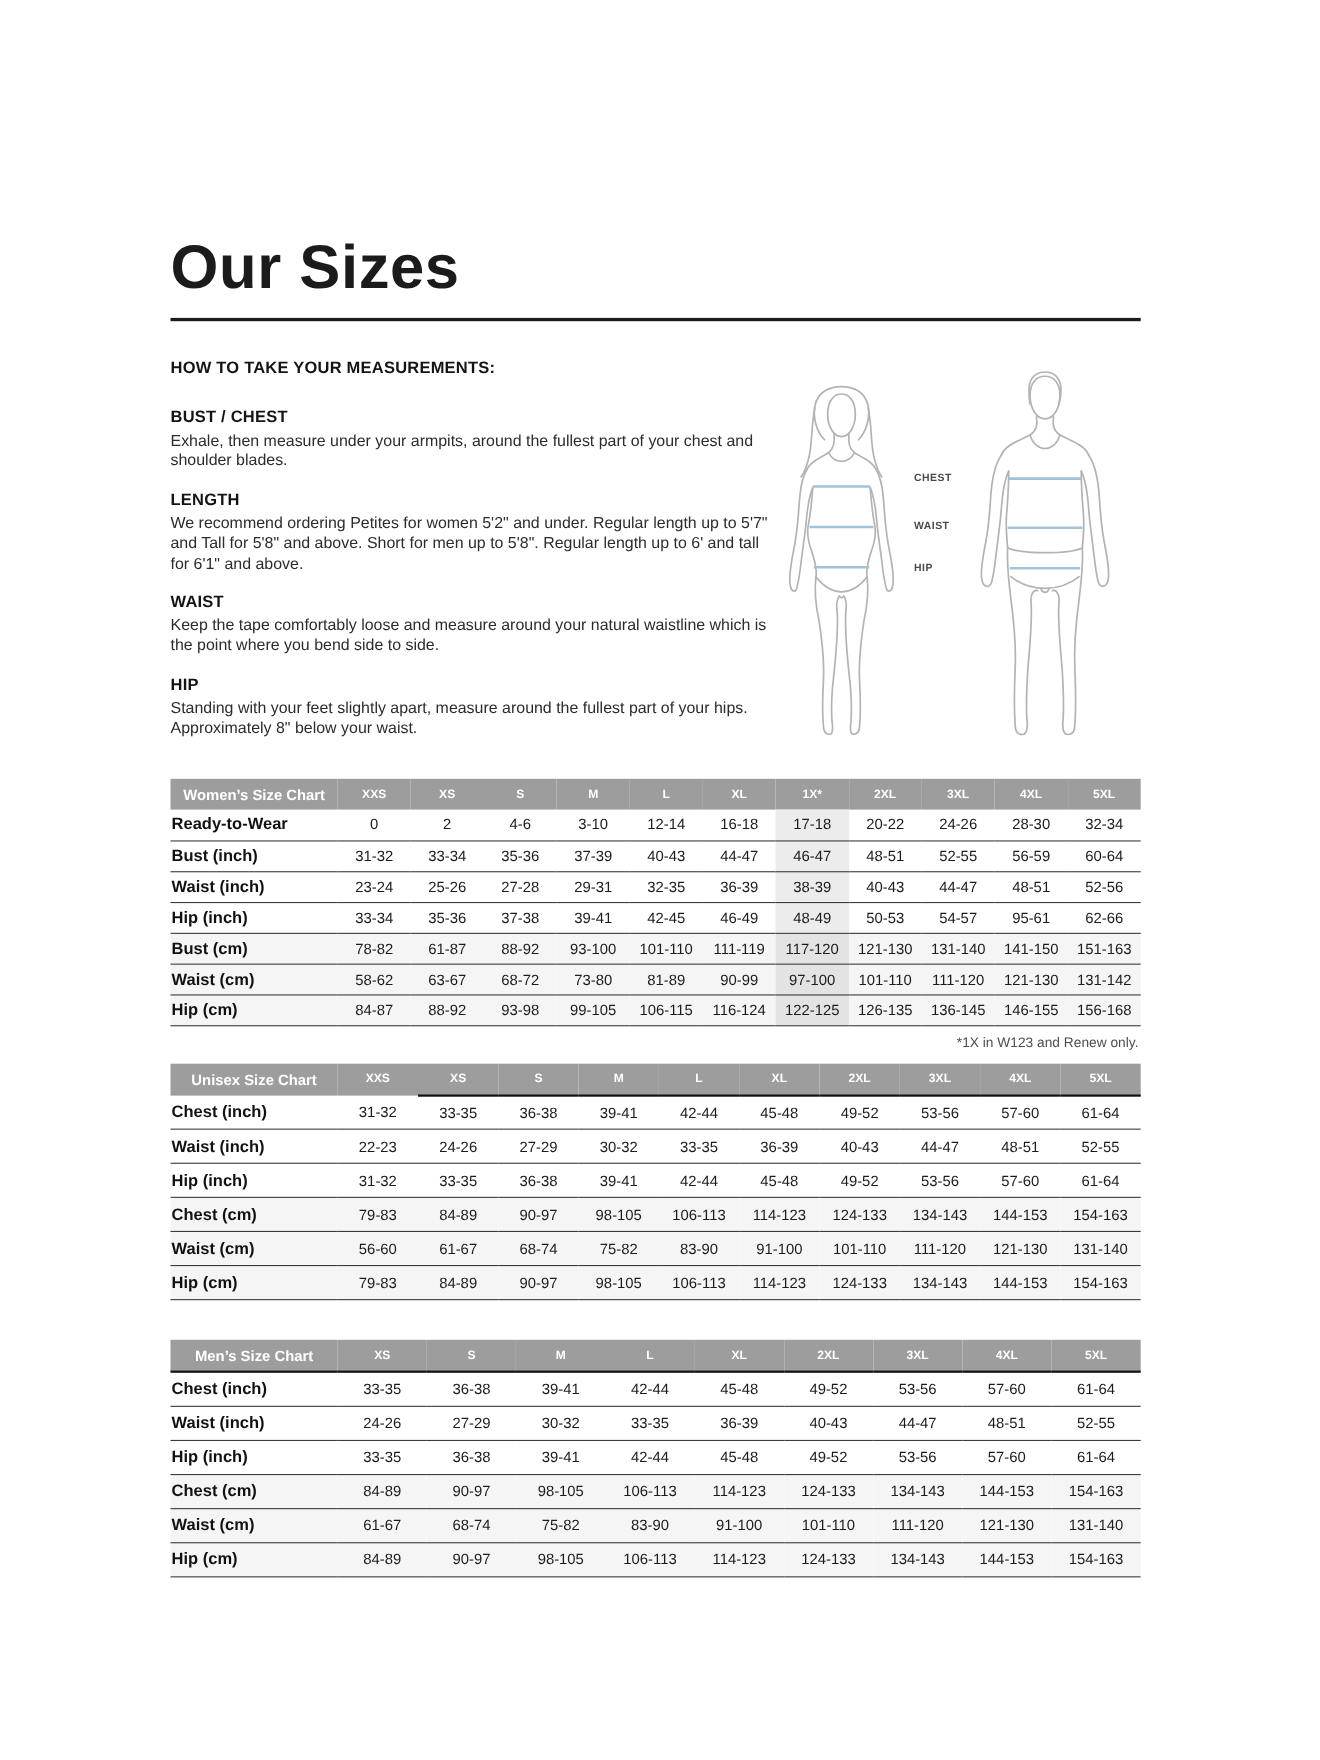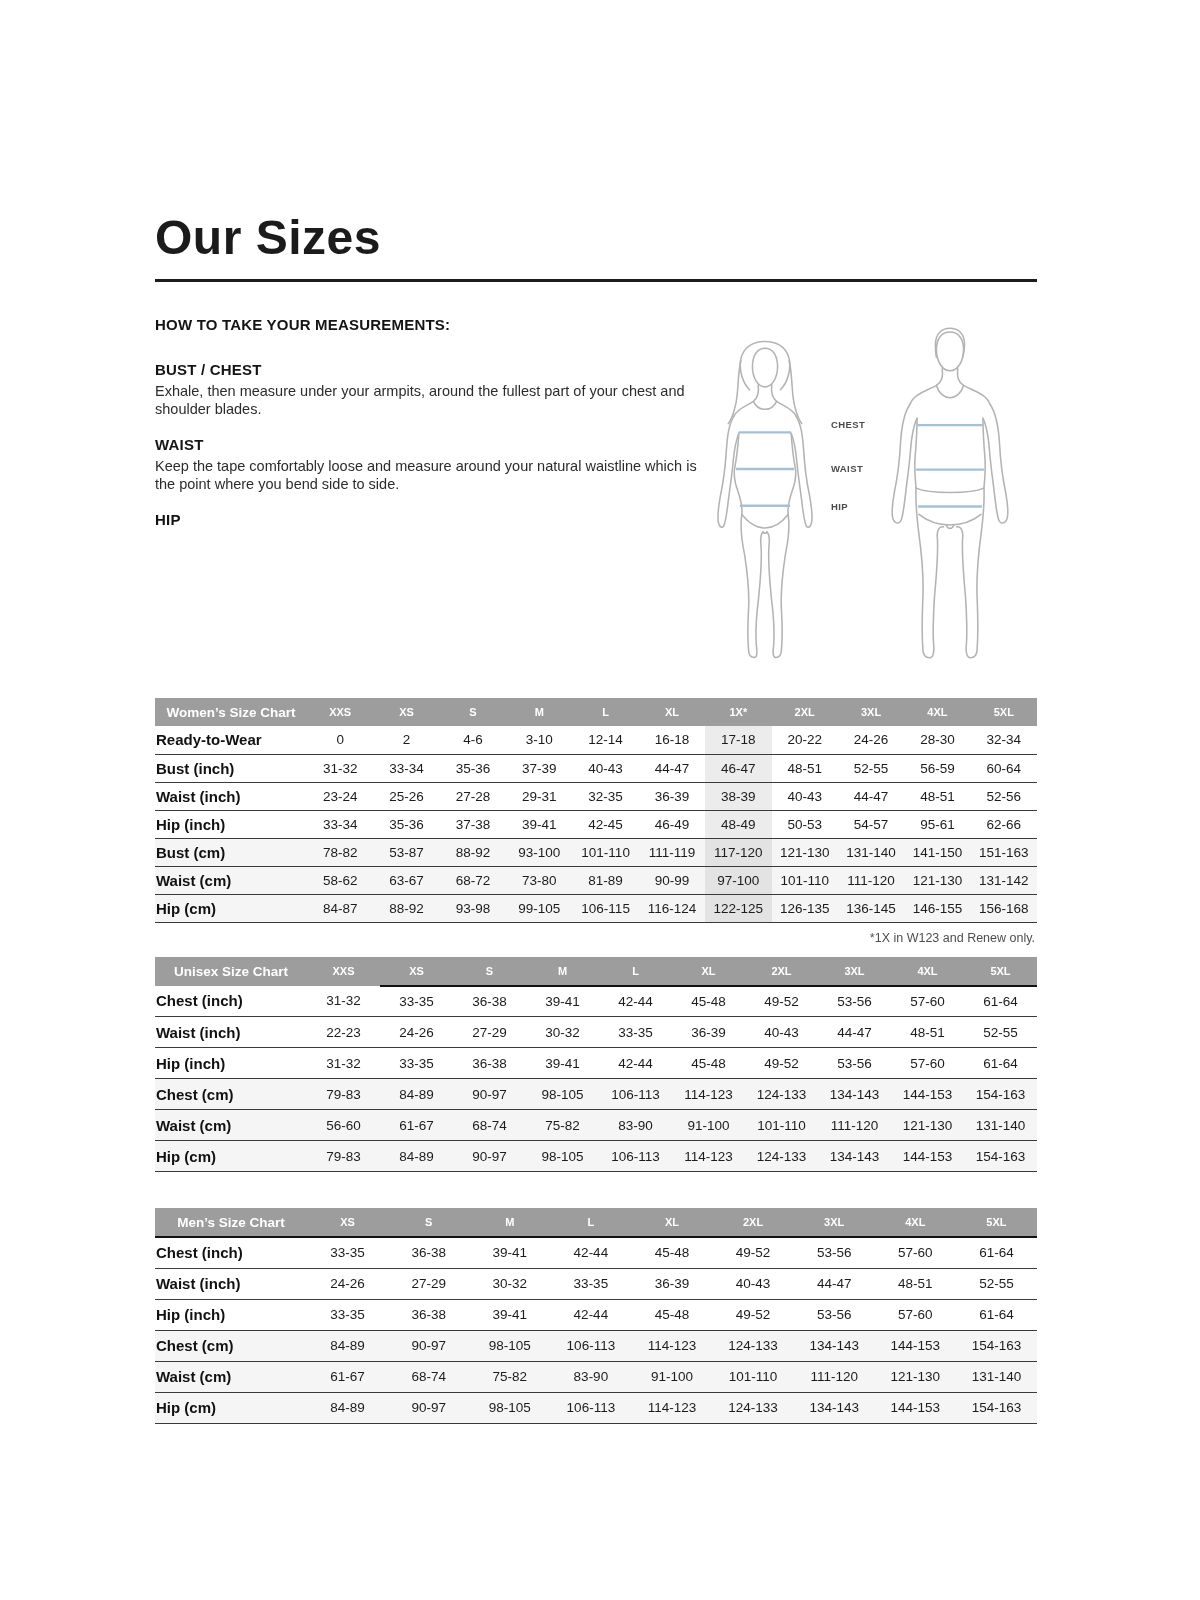--- a/index.html
+++ b/index.html
@@ -4,21 +4,21 @@
 <style>
   html,body { margin:0; padding:0; background:#ffffff; }
   .page {
     position:relative; width:1200px; height:1600px; background:#fff;
     font-family:"Liberation Sans", sans-serif; color:var(--text,#1d1d1d);
     overflow:hidden;
   }
   .content { position:absolute; left:155px; top:210px; width:882px; }
 
   
-  .page-title { margin:0 0 14px 0; font-size:48px; font-weight:bold; letter-spacing:0.5px; color:#1b1b1b; }
+  .page-title { margin:0 0 14px 0; font-size:56px; font-weight:bold; letter-spacing:0.5px; color:#1b1b1b; }
   .title-rule { border:none; border-top:3px solid #1c1c1c; margin:0 0 34px 0; }
 
   
   .intro-row { display:flex; height:348px; }
   .instructions { width:578px; }
   .inst-heading { font-size:15px; font-weight:bold; letter-spacing:0.2px; color:#141414; margin:0 0 28px 0; }
   .m-section { margin-bottom:17px; }
   .m-section h3 { margin:0 0 4px 0; font-size:15px; font-weight:bold; color:#141414; letter-spacing:0.2px; }
   .m-section p { margin:0; font-size:14.5px; line-height:1.27; color:#2c2c2c; }
 
@@ -65,25 +65,30 @@
 
     <div class="intro-row">
       <div class="instructions">
         <p class="inst-heading">HOW TO TAKE YOUR MEASUREMENTS:</p>
 
         <div class="m-section">
           <h3>BUST / CHEST</h3>
           <p>Exhale, then measure under your armpits, around the fullest part of your chest and shoulder blades.</p>
         </div>
         <div class="m-section">
+          <h3>LENGTH</h3>
+          <p>We recommend ordering Petites for women 5'2" and under. Regular length up to 5'7" and Tall for 5'8" and above. Short for men up to 5'8". Regular length up to 6' and tall for 6'1" and above.</p>
+        </div>
+        <div class="m-section">
           <h3>WAIST</h3>
           <p>Keep the tape comfortably loose and measure around your natural waistline which is the point where you bend side to side.</p>
         </div>
         <div class="m-section">
           <h3>HIP</h3>
+          <p>Standing with your feet slightly apart, measure around the fullest part of your hips. Approximately 8" below your waist.</p>
         </div>
       </div>
 
       <div class="figures">
 
         <svg class="fig" width="116" height="330" viewBox="0 0 120 330">
           <g class="outline-stroke">
             <path d="M44,52 C36,44 33,30 35,20 C38,6 50,2 60,2 C70,2 82,6 85,20 C87,30 84,44 76,52"></path>
             <path d="M35,22 C31,40 33,56 29,70 C27,78 25,83 22,87"></path>
             <path d="M85,22 C89,40 87,56 91,70 C93,78 95,83 98,87"></path>
@@ -226,21 +231,21 @@
                 <td>46-49</td>
                 <td class="hl">48-49</td>
                 <td>50-53</td>
                 <td>54-57</td>
                 <td>95-61</td>
                 <td>62-66</td>
               </tr>
               <tr class="shaded">
                 <th class="row-label">Bust (cm)</th>
                 <td>78-82</td>
-                <td>53-87</td>
+                <td>61-87</td>
                 <td>88-92</td>
                 <td>93-100</td>
                 <td>101-110</td>
                 <td>111-119</td>
                 <td class="hl">117-120</td>
                 <td>121-130</td>
                 <td>131-140</td>
                 <td>141-150</td>
                 <td>151-163</td>
               </tr>

